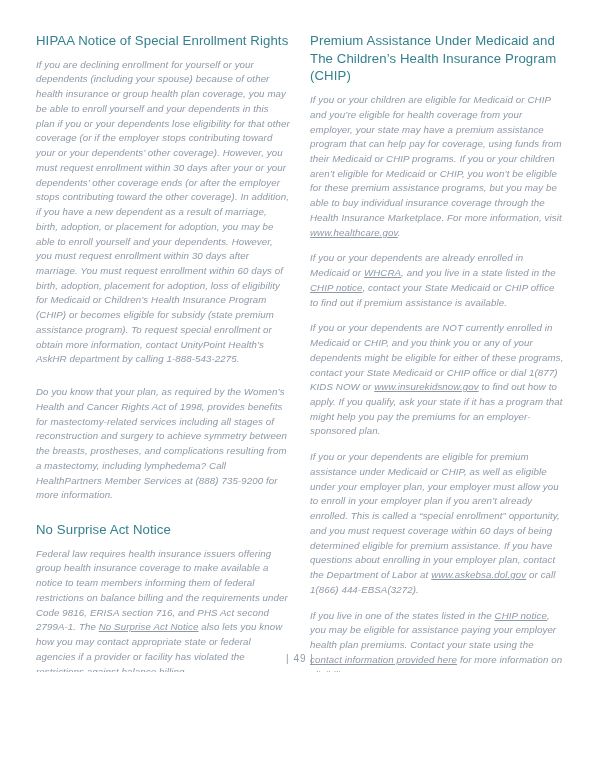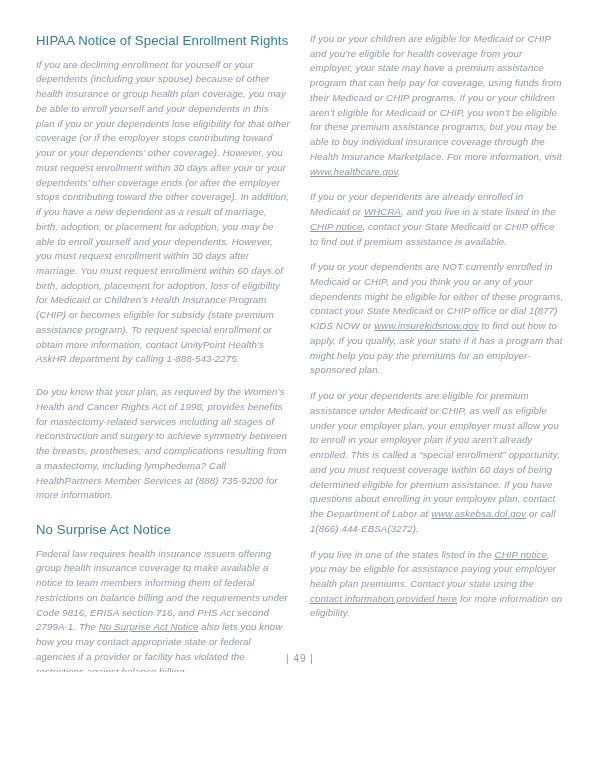--- a/index.html
+++ b/index.html
@@ -74,20 +74,21 @@
       <section class="doc-section">
         <h2 class="section-heading">No Surprise Act Notice</h2>
         <p class="body-text"><span>Federal law requires health insurance issuers offering group health insurance coverage to make available a notice to team members informing them of federal restrictions on balance billing and the requirements under Code 9816, ERISA section 716, and PHS Act second 2799A-1. The </span><a class="inline-link">No Surprise Act Notice</a><span> also lets you know how you may contact appropriate state or federal agencies if a provider or facility has violated the restrictions against balance billing.</span></p>
       </section>
 
     </div>
 
     <div class="col">
 
       <section class="doc-section">
+        <h2 class="section-heading">Premium Assistance Under Medicaid and The Children’s Health Insurance Program (CHIP)</h2>
         <p class="body-text"><span>If you or your children are eligible for Medicaid or CHIP and you’re eligible for health coverage from your employer, your state may have a premium assistance program that can help pay for coverage, using funds from their Medicaid or CHIP programs. If you or your children aren’t eligible for Medicaid or CHIP, you won’t be eligible for these premium assistance programs, but you may be able to buy individual insurance coverage through the Health Insurance Marketplace. For more information, visit </span><a class="inline-link">www.healthcare.gov</a><span>.</span></p>
         <p class="body-text"><span>If you or your dependents are already enrolled in Medicaid or </span><a class="inline-link">WHCRA</a><span>, and you live in a state listed in the </span><a class="inline-link">CHIP notice</a><span>, contact your State Medicaid or CHIP office to find out if premium assistance is available.</span></p>
         <p class="body-text"><span>If you or your dependents are NOT currently enrolled in Medicaid or CHIP, and you think you or any of your dependents might be eligible for either of these programs, contact your State Medicaid or CHIP office or dial 1(877) KIDS NOW or </span><a class="inline-link">www.insurekidsnow.gov</a><span> to find out how to apply. If you qualify, ask your state if it has a program that might help you pay the premiums for an employer-sponsored plan.</span></p>
         <p class="body-text"><span>If you or your dependents are eligible for premium assistance under Medicaid or CHIP, as well as eligible under your employer plan, your employer must allow you to enroll in your employer plan if you aren’t already enrolled. This is called a “special enrollment” opportunity, and you must request coverage within 60 days of being determined eligible for premium assistance. If you have questions about enrolling in your employer plan, contact the Department of Labor at </span><a class="inline-link">www.askebsa.dol.gov</a><span> or call 1(866) 444-EBSA(3272).</span></p>
         <p class="body-text"><span>If you live in one of the states listed in the </span><a class="inline-link">CHIP notice</a><span>, you may be eligible for assistance paying your employer health plan premiums. Contact your state using the </span><a class="inline-link">contact information provided here</a><span> for more information on eligibility.</span></p>
       </section>
 
     </div>
 
   </div>

